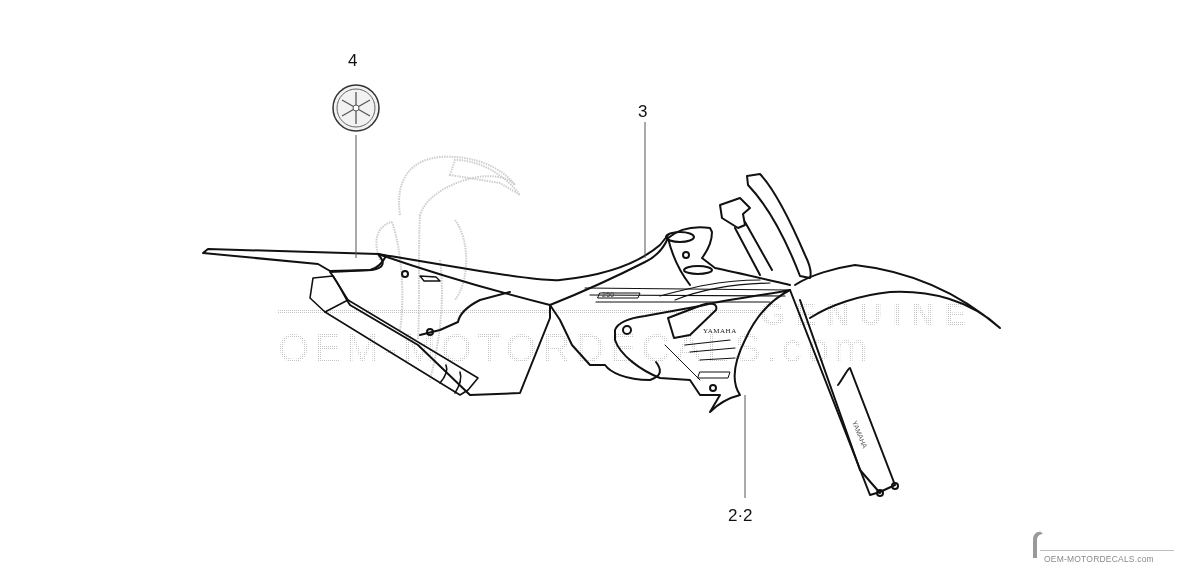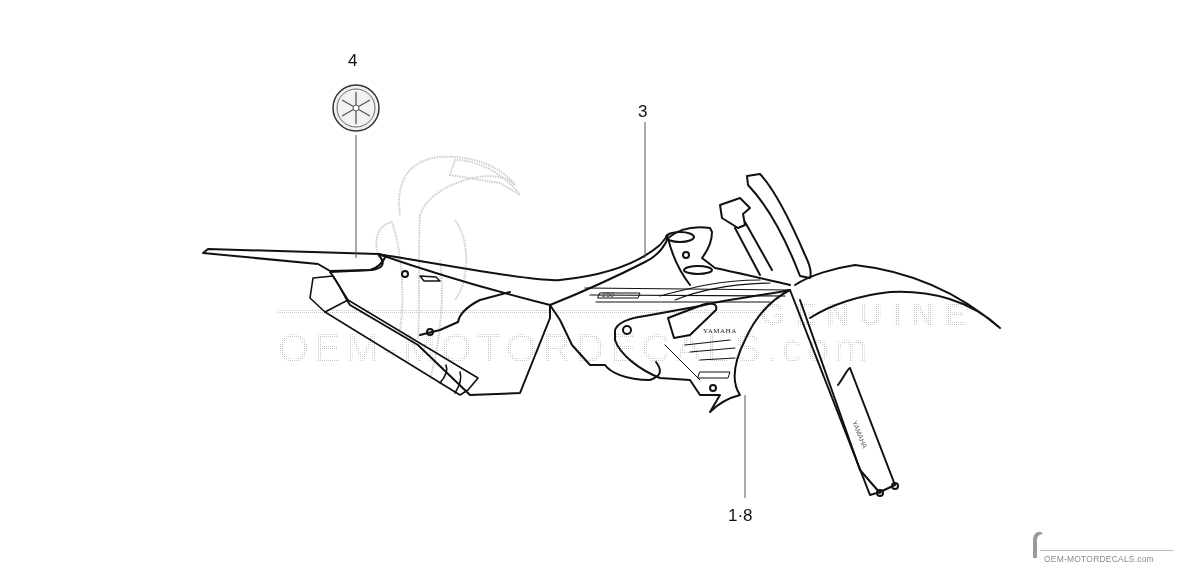--- a/index.html
+++ b/index.html
@@ -119,21 +119,21 @@
 
   <g stroke="#555" stroke-width="1">
     <line x1="356" y1="135" x2="356" y2="258"></line>
     <line x1="645" y1="122" x2="645" y2="258"></line>
     <line x1="745" y1="395" x2="745" y2="498"></line>
   </g>
 </svg>
 
 <div class="callout" style="left:348px; top:52px;">4</div>
 <div class="callout" style="left:638px; top:103px;">3</div>
-<div class="callout" style="left:728px; top:507px;">1·8</div>
+<div class="callout" style="left:728px; top:507px;">2·2</div>
 
 <div class="footer-logo">
   <svg width="14" height="30" style="position:absolute;left:0;top:2px;">
     <path d="M3,28 L3,10 C3,4 7,1 11,2 L13,4 C10,4 7,6 7,10 L7,28 Z" fill="#9a9a9a"></path>
   </svg>
   <div class="rule"></div>
   <div class="txt">OEM-MOTORDECALS.com</div>
 </div>
 
 </body></html>

